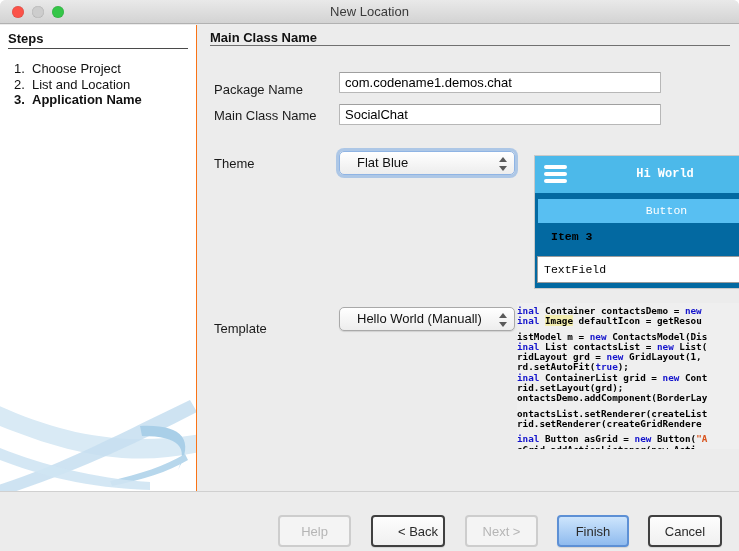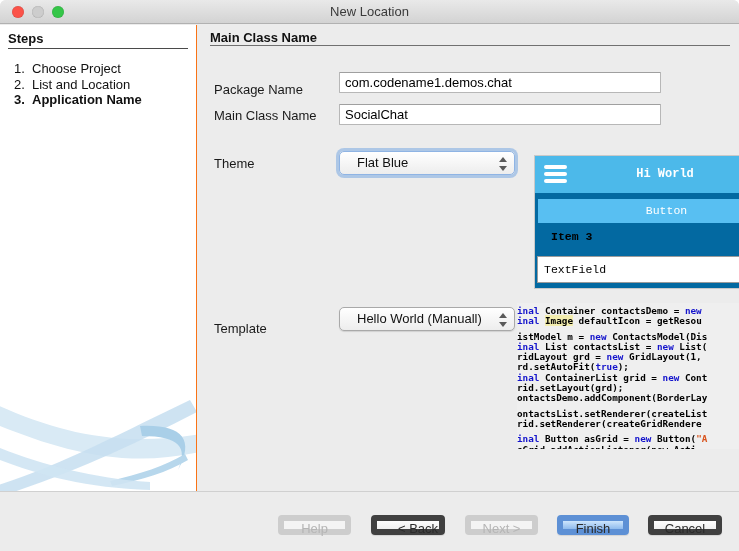--- a/index.html
+++ b/index.html
@@ -92,22 +92,22 @@
     white-space:pre; color:#000;
   }
   .code-line  { height:10.3px; line-height:10.3px; }
   .code-blank { height:5px; }
   .tok-k { font-weight:bold; }
   .tok-s {}
   .tok-h {}
   
   .footer { position:absolute; left:0; top:491px; width:739px; height:60px; background:#ececec; border-top:1px solid #d0d0d0; }
   .btn {
-    position:absolute; top:23px; height:20px; border-radius:4px;
-    border:6px solid #404040; background:linear-gradient(#fdfdfd, #f0f0f0);
+    position:absolute; top:23px; height:32px; border-radius:4px;
+    border:2px solid #404040; background:linear-gradient(#fdfdfd, #f0f0f0);
     font-family:"Liberation Sans", sans-serif; font-size:13px; color:#2b2b2b;
     box-shadow:0 1px 1px rgba(0,0,0,.10); cursor:pointer;
   }
   .btn.disabled { border-color:#cdcdcd; background:#f4f4f4; color:#b5b5b5; box-shadow:none; cursor:default; }
   .btn.default  { font-weight:normal; }
   .btn-help   { left:278px; width:73px; }
   .btn-back   { left:371px; width:74px;padding-left:20px; }
   .btn-next   { left:465px; width:73px; }
   .btn-finish { left:557px; width:72px; }
   .btn-cancel { left:648px; width:74px; }

